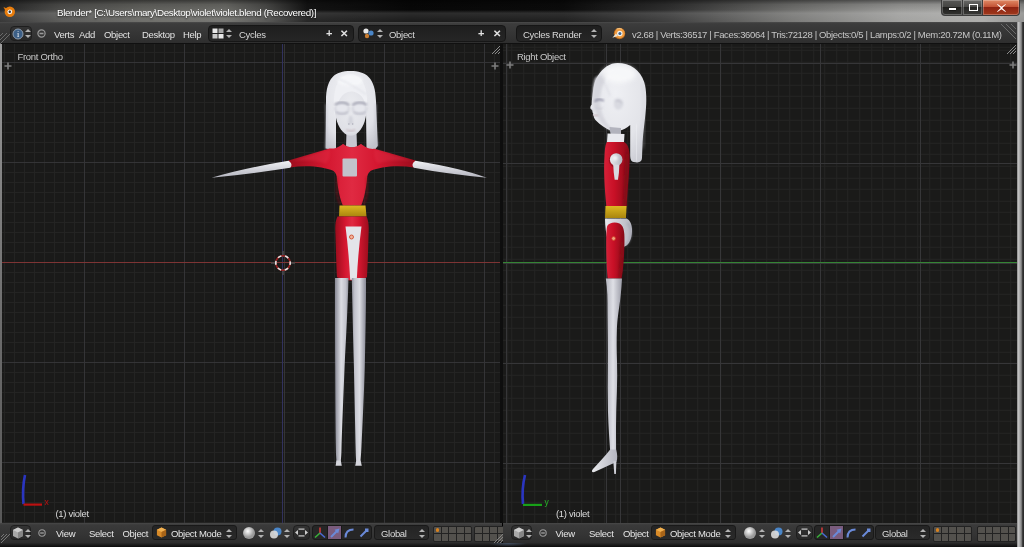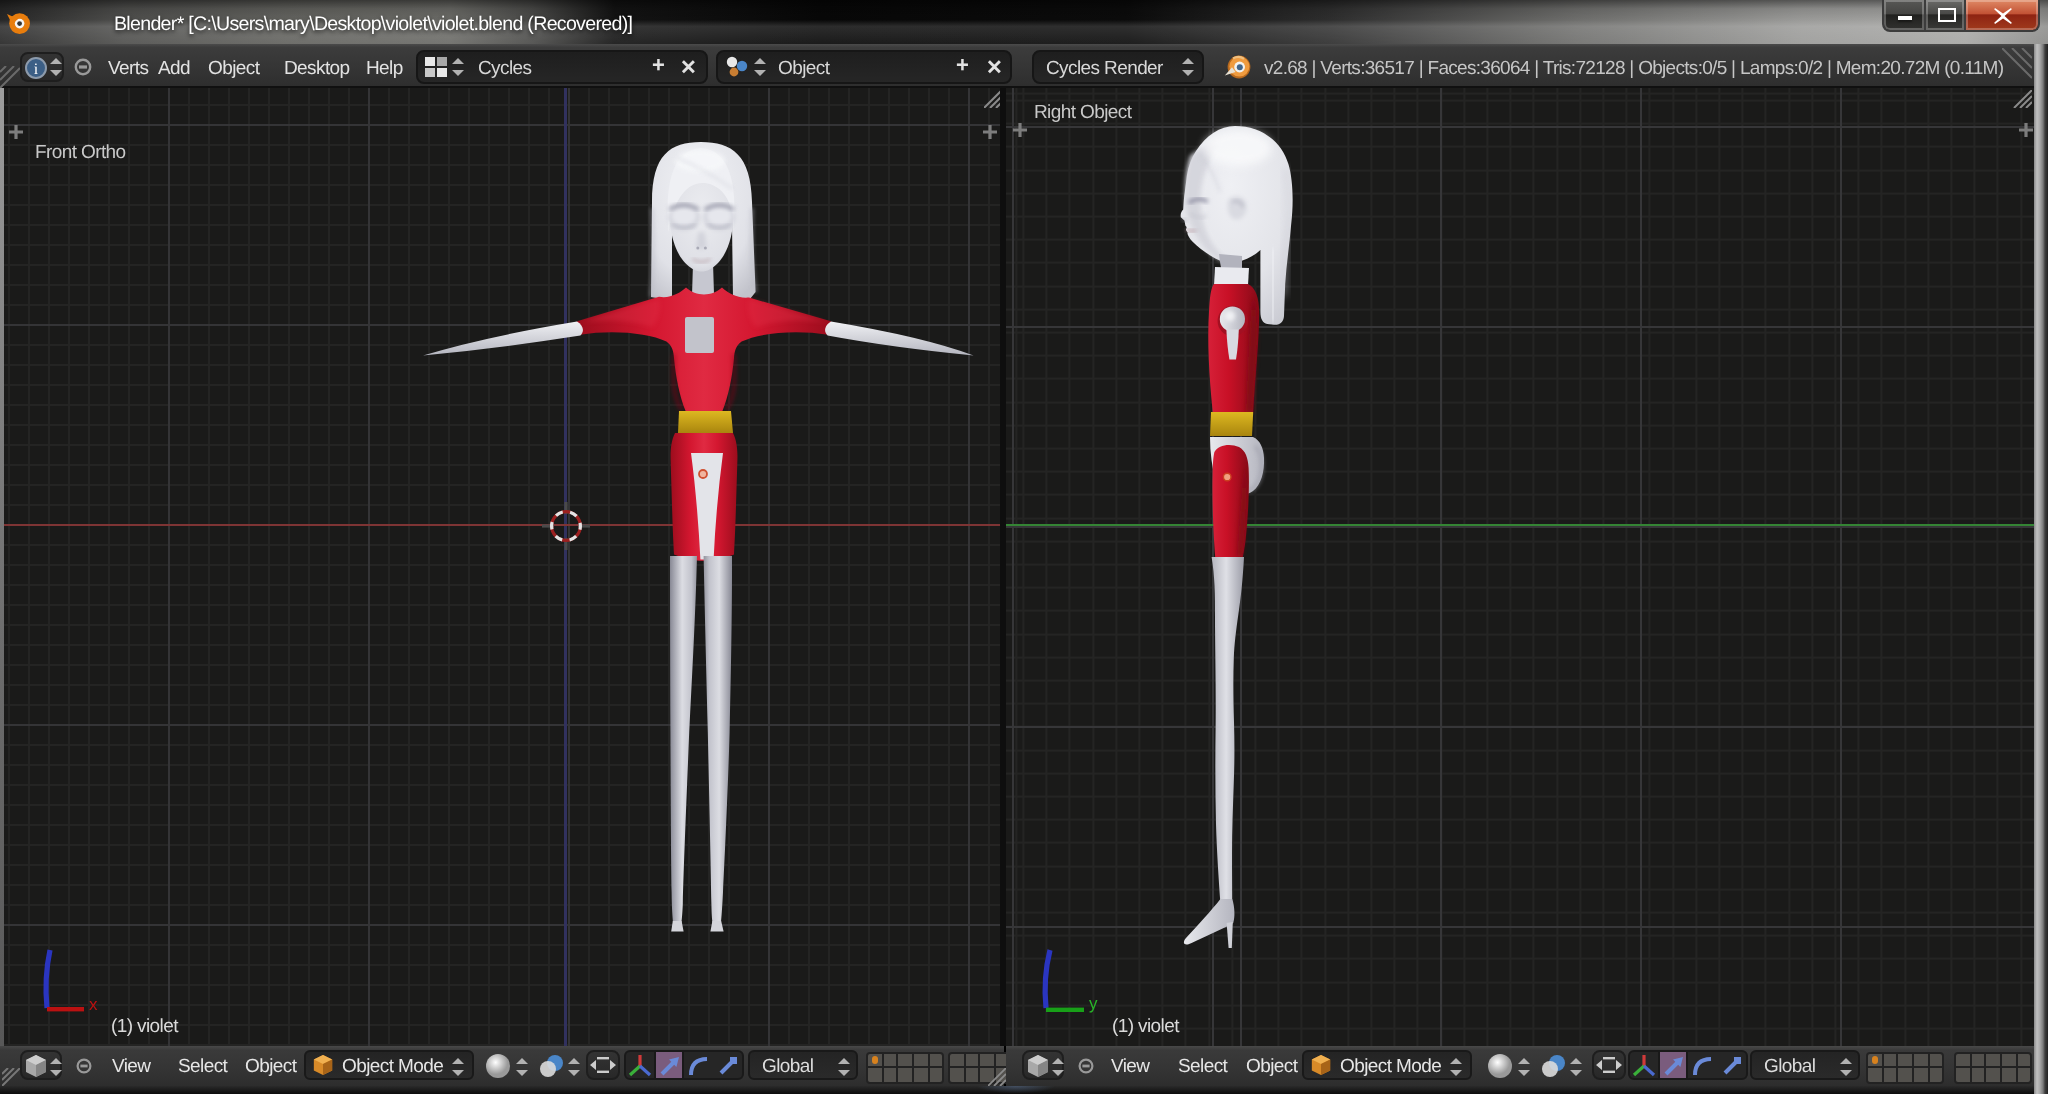--- a/index.html
+++ b/index.html
@@ -157,21 +157,21 @@
   <circle cx="8.9" cy="7.6" r="1.5" fill="#41658a"></circle>
   <path d="M5.5,3.2 Q8.5,1.6 11,3.4" stroke="#f0c080" stroke-width="1.1" fill="none"></path>
 </svg>
 <div class="menutext" style="left:632px;top:29px;color:#c6c6c6;width:370px;overflow:hidden;white-space:nowrap;letter-spacing:-0.35px;">v2.68 | Verts:36517 | Faces:36064 | Tris:72128 | Objects:0/5 | Lamps:0/2 | Mem:20.72M (0.11M) | vi</div>
 
 <div id="vpl" class="abs">
   <div class="gridminor"></div>
   <div class="gridmajor"></div>
   <div class="axis" style="background:linear-gradient(90deg,transparent 279.8px,#31315e 279.8px,#31315e 281.4px,transparent 281.4px);"></div>
   <div class="axis" style="background:linear-gradient(180deg,transparent 218px,#7e3434 218px,#7e3434 219.2px,transparent 219.2px);"></div>
-  <div class="vplabel" style="left:15.5px;top:7px;margin-top:20px;">Front Ortho</div>
+  <div class="vplabel" style="left:15.5px;top:7px;">Front Ortho</div>
   <div class="objlabel" style="left:53.5px;top:464px;">(1) violet</div>
   <svg id="charfront" style="position:absolute;left:0;top:0" width="498" height="479" viewBox="0 0 498 479">
     <defs>
       <radialGradient id="hairG" cx="0.45" cy="0.3" r="0.8">
         <stop offset="0" stop-color="#f1f2f5"></stop>
           <stop offset="0.7" stop-color="#e0e1e7"></stop>
           <stop offset="1" stop-color="#c2c3cb"></stop>
       </radialGradient>
       <radialGradient id="faceG" cx="0.5" cy="0.42" r="0.7">
         <stop offset="0" stop-color="#ebecf0"></stop>

